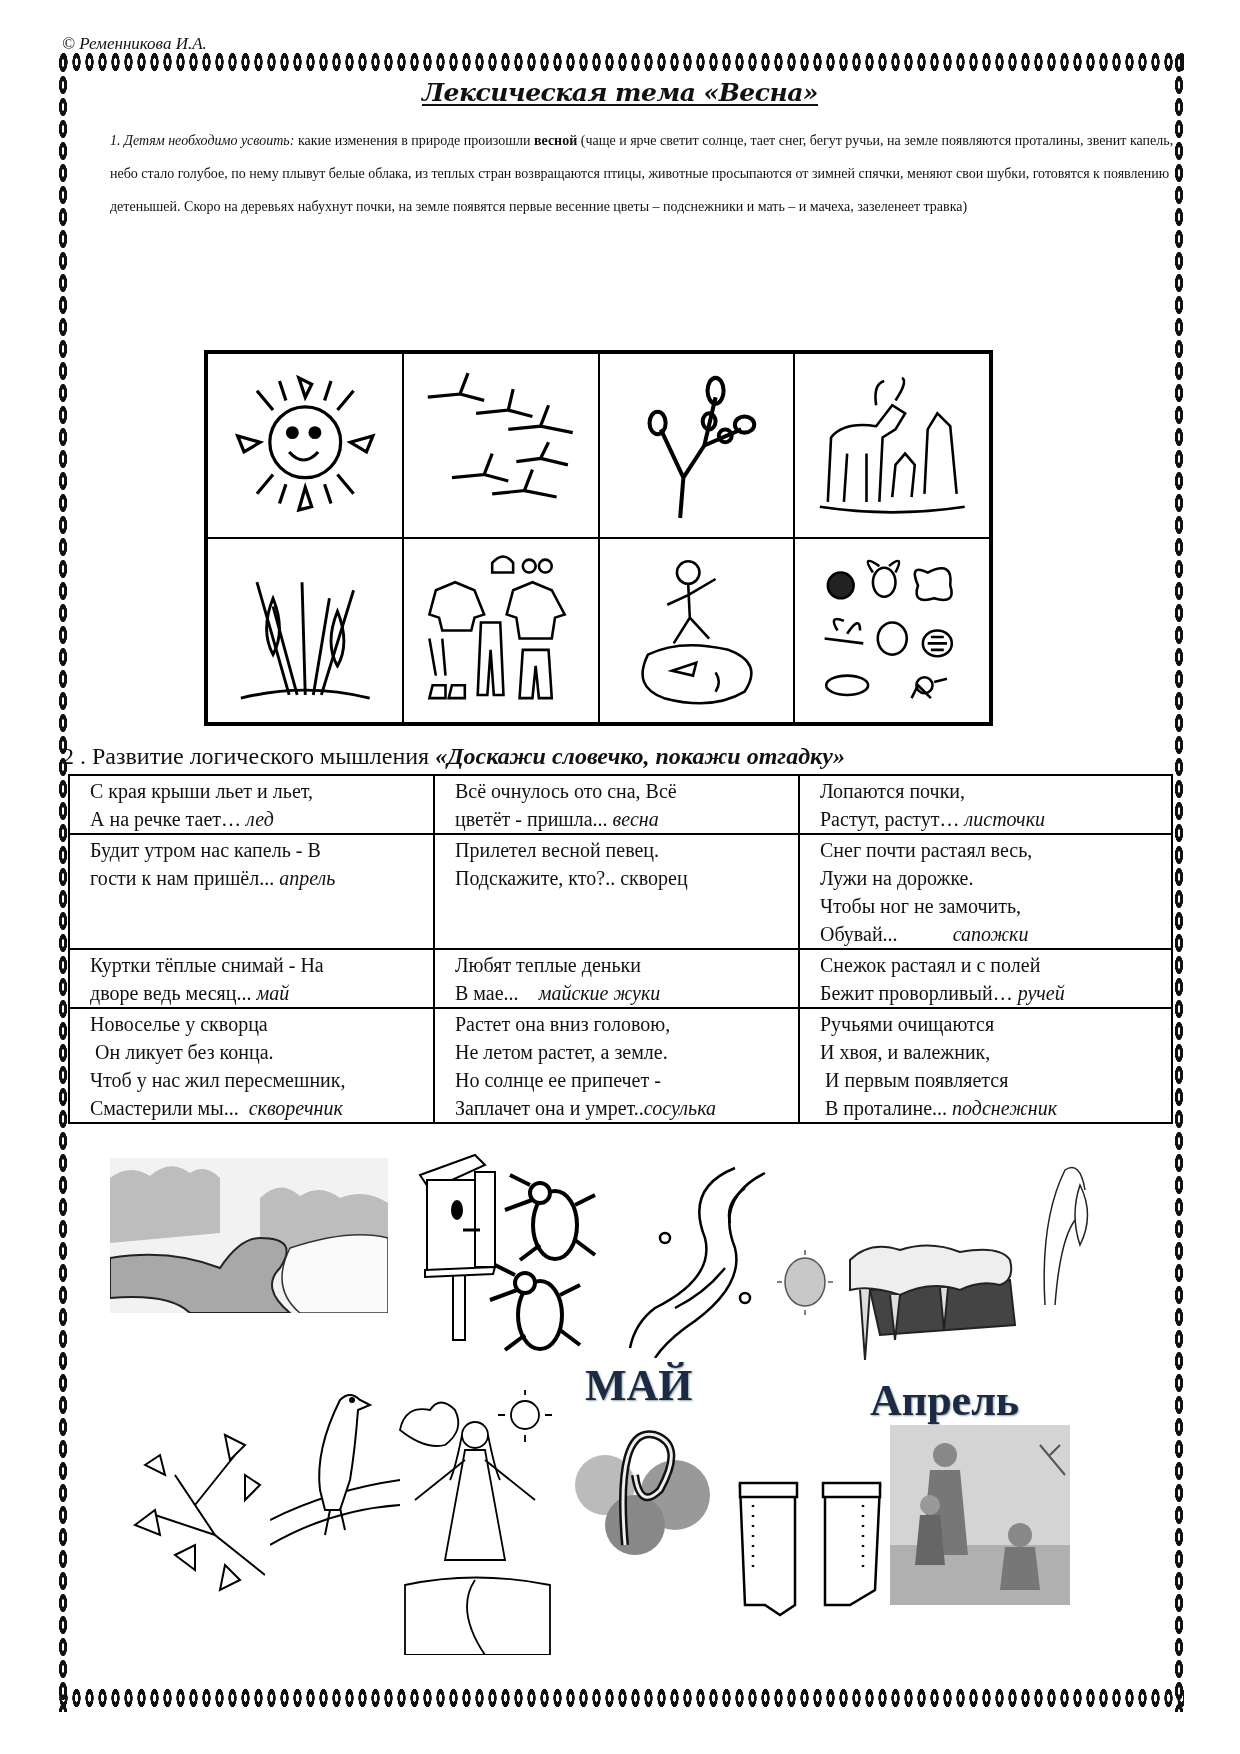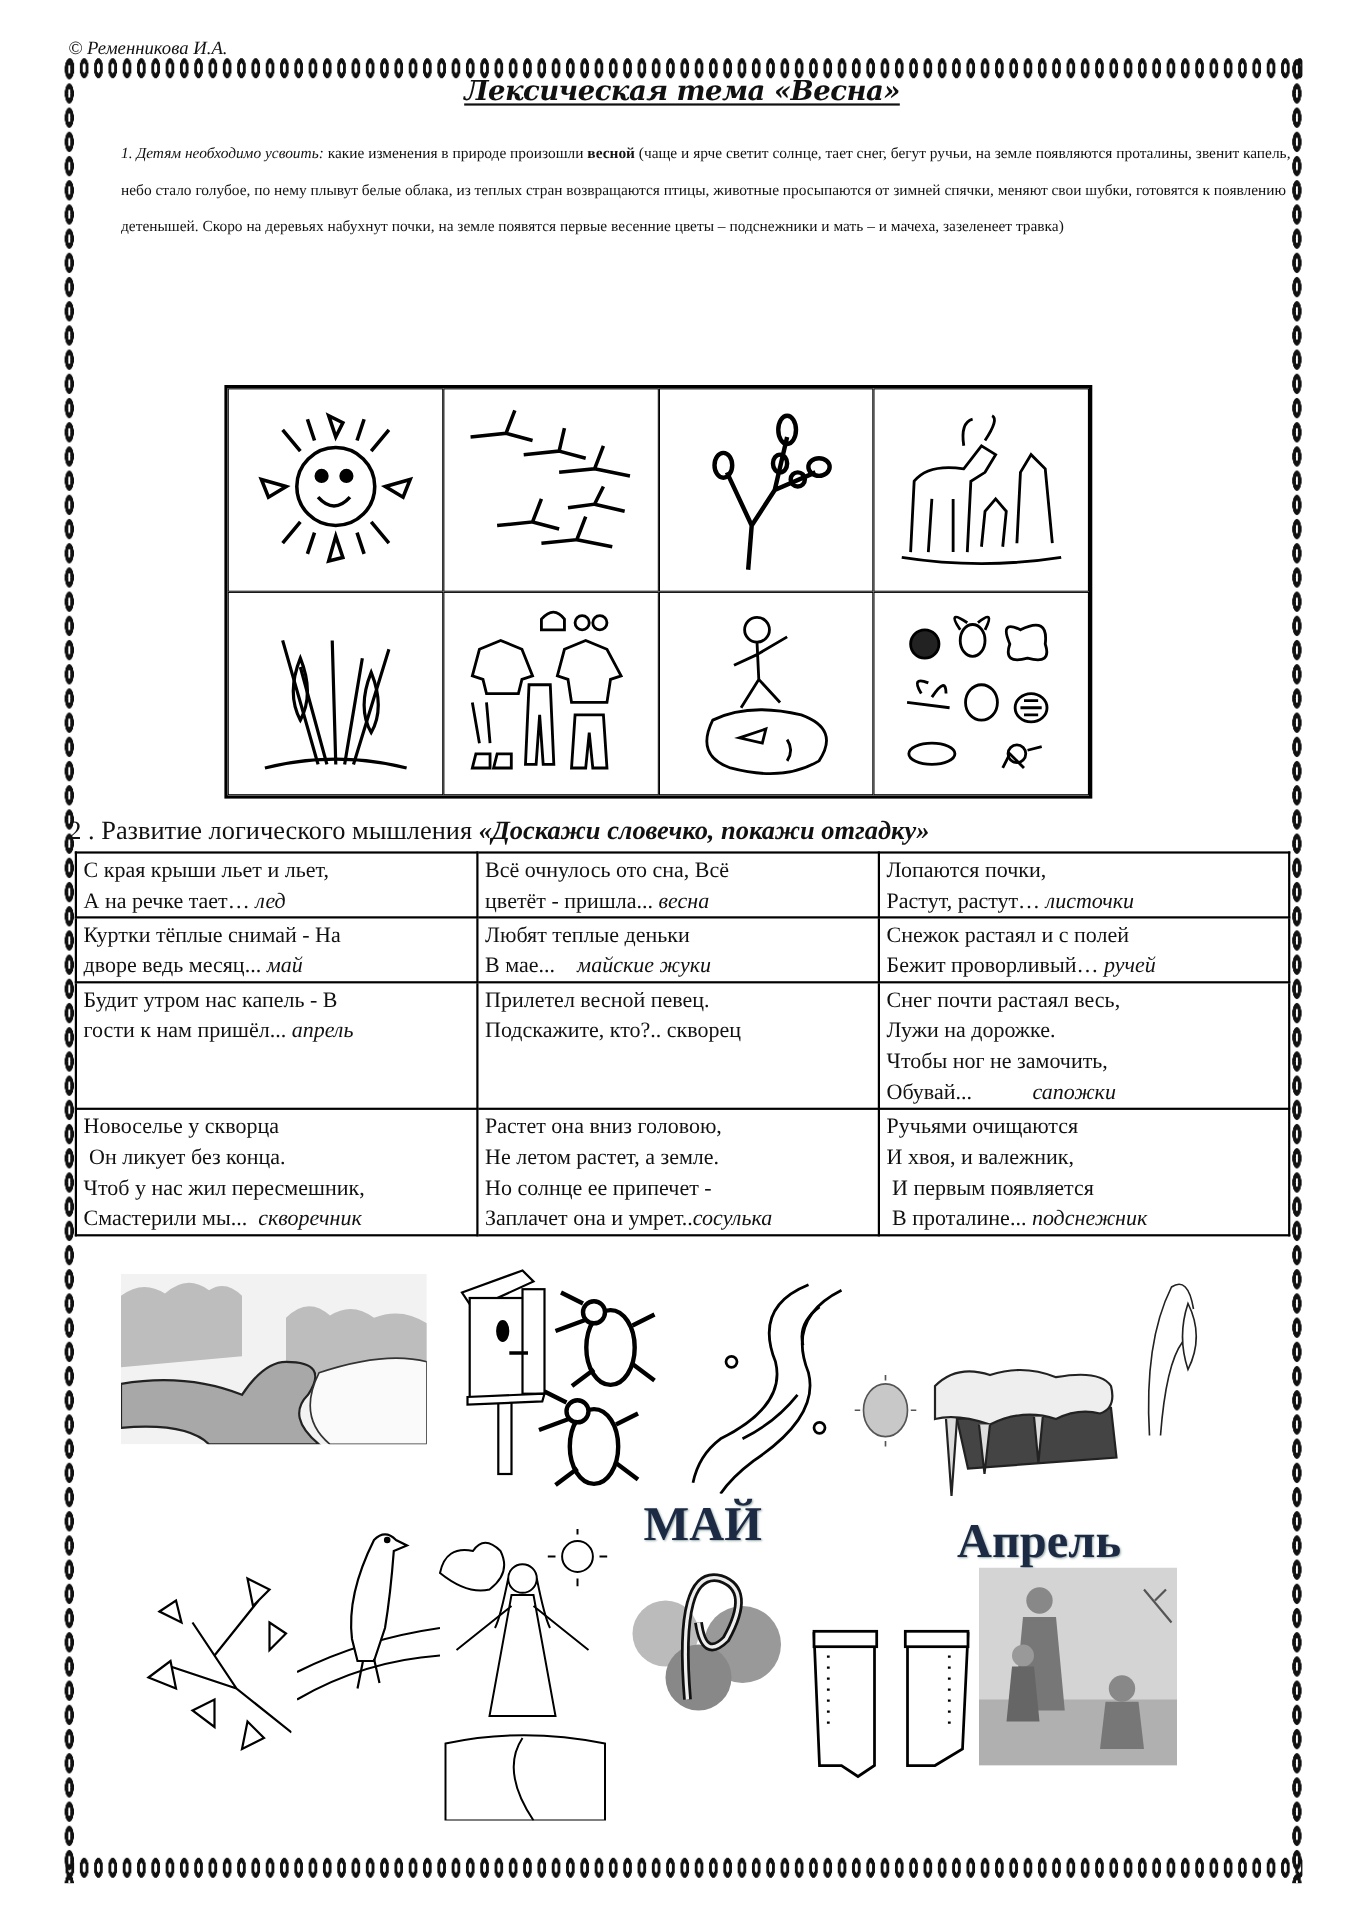--- a/index.html
+++ b/index.html
@@ -16,42 +16,42 @@
     background-size: 13px 20px; background-repeat: repeat-x; }
   .border-v { width: 12px; top: 52px; height: 1660px;
     background-image: radial-gradient(ellipse 2.6px 8px at 50% 50%, #fff 45%, transparent 50%),
                       radial-gradient(ellipse 4.5px 10px at 50% 50%, #111 88%, transparent 95%);
     background-size: 12px 22px; background-repeat: repeat-y; }
   .b-top { top: 52px; }
   .b-bottom { top: 1688px; }
   .b-left { left: 57px; }
   .b-right { left: 1173px; }
 
-  .title { position: absolute; left: 0; width: 1240px; top: 68px; text-align: center;
+  .title { position: absolute; left: 0; width: 1240px; top: 78px; text-align: center;
     font-family: "DejaVu Serif", serif; font-style: italic; font-weight: bold; font-size: 25px;
     letter-spacing: -0.5px; text-decoration: underline; text-underline-offset: 3px; }
 
   .intro { position: absolute; left: 110px; top: 124px; width: 1065px;
     font-family: "Liberation Serif", serif; font-size: 14px; line-height: 33px; }
   .intro .lead { font-style: italic; }
   .intro b { font-weight: bold; }
 
   
   .pic-grid { position: absolute; left: 204px; top: 350px; width: 789px; height: 376px;
     border: 3px solid #000; display: grid; grid-template-columns: repeat(4, 1fr); grid-template-rows: repeat(2, 1fr); }
   .pic-cell { border: 1.5px solid #000; display: flex; align-items: center; justify-content: center; background: #fff; }
   .pic-cell svg { width: 88%; height: 88%; }
 
   .section2 { position: absolute; left: 62px; top: 743px; font-size: 24px; }
   .section2 .quote { font-style: italic; font-weight: bold; }
 
   
   .riddles { position: absolute; left: 68px; top: 774px; width: 1103px; border-collapse: collapse;
     font-size: 20px; line-height: 28px; table-layout: fixed; }
-  .riddles td { border: 2px solid #000; vertical-align: top; padding: 1px 6px 0 6px; }
+  .riddles td { border: 2px solid #000; vertical-align: top; padding: 1px 6px 0 20px; }
   .riddles td .line { display: block; white-space: pre; }
   .riddles .ans { font-style: italic; }
   .riddles col.c1 { width: 365px; } .riddles col.c2 { width: 365px; } .riddles col.c3 { width: 373px; }
 
   
   .illus { position: absolute; }
   .illus svg { width: 100%; height: 100%; }
   .word-label { position: absolute; font-family: "Liberation Serif", serif; font-weight: bold;
     color: #1c2a44; text-shadow: 1px 1px 2px #9aa; }
 </style>
@@ -175,48 +175,48 @@
         </td>
         <td>
           <span class="line">Всё очнулось ото сна, Всё</span>
           <span class="line"><span>цветёт - пришла... </span><span class="ans">весна</span></span>
         </td>
         <td>
           <span class="line">Лопаются почки,</span>
           <span class="line"><span>Растут, растут… </span><span class="ans">листочки</span></span>
         </td>
       </tr>
-      <tr style="height: 56px;">
-        <td>
-          <span class="line">Куртки тёплые снимай - На</span>
-          <span class="line"><span>дворе ведь месяц... </span><span class="ans">май</span></span>
-        </td>
-        <td>
-          <span class="line">Любят теплые деньки</span>
-          <span class="line"><span>В мае...    </span><span class="ans">майские жуки</span></span>
-        </td>
-        <td>
-          <span class="line">Снежок растаял и с полей</span>
-          <span class="line"><span>Бежит проворливый… </span><span class="ans">ручей</span></span>
-        </td>
-      </tr>
       <tr style="height: 112px;">
         <td>
           <span class="line">Будит утром нас капель - В</span>
           <span class="line"><span>гости к нам пришёл... </span><span class="ans">апрель</span></span>
         </td>
         <td>
           <span class="line">Прилетел весной певец.</span>
           <span class="line">Подскажите, кто?.. скворец</span>
         </td>
         <td>
           <span class="line">Снег почти растаял весь,</span>
           <span class="line">Лужи на дорожке.</span>
           <span class="line">Чтобы ног не замочить,</span>
           <span class="line"><span>Обувай...           </span><span class="ans">сапожки</span></span>
+        </td>
+      </tr>
+      <tr style="height: 56px;">
+        <td>
+          <span class="line">Куртки тёплые снимай - На</span>
+          <span class="line"><span>дворе ведь месяц... </span><span class="ans">май</span></span>
+        </td>
+        <td>
+          <span class="line">Любят теплые деньки</span>
+          <span class="line"><span>В мае...    </span><span class="ans">майские жуки</span></span>
+        </td>
+        <td>
+          <span class="line">Снежок растаял и с полей</span>
+          <span class="line"><span>Бежит проворливый… </span><span class="ans">ручей</span></span>
         </td>
       </tr>
       <tr style="height: 114px;">
         <td>
           <span class="line">Новоселье у скворца</span>
           <span class="line"> Он ликует без конца.</span>
           <span class="line">Чтоб у нас жил пересмешник,</span>
           <span class="line"><span>Смастерили мы...  </span><span class="ans">скворечник</span></span>
         </td>
         <td>

